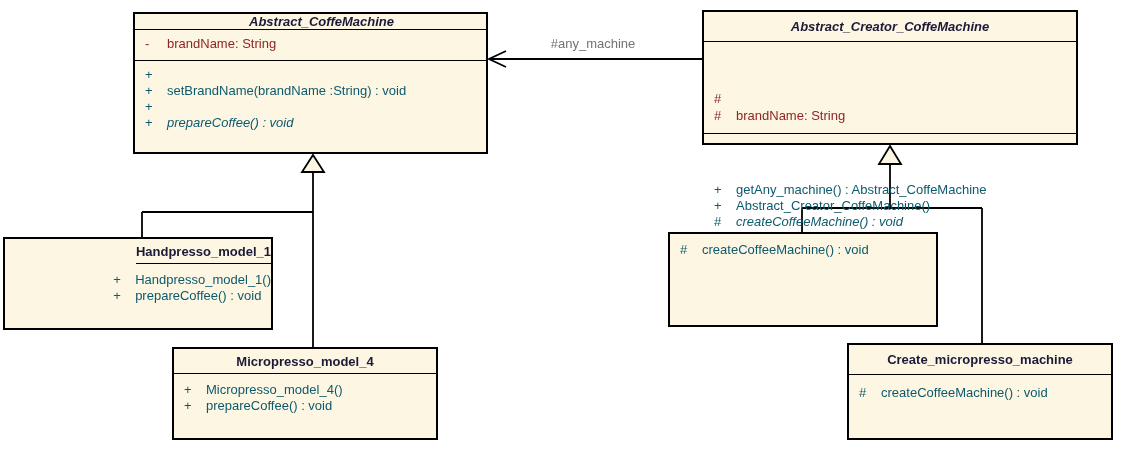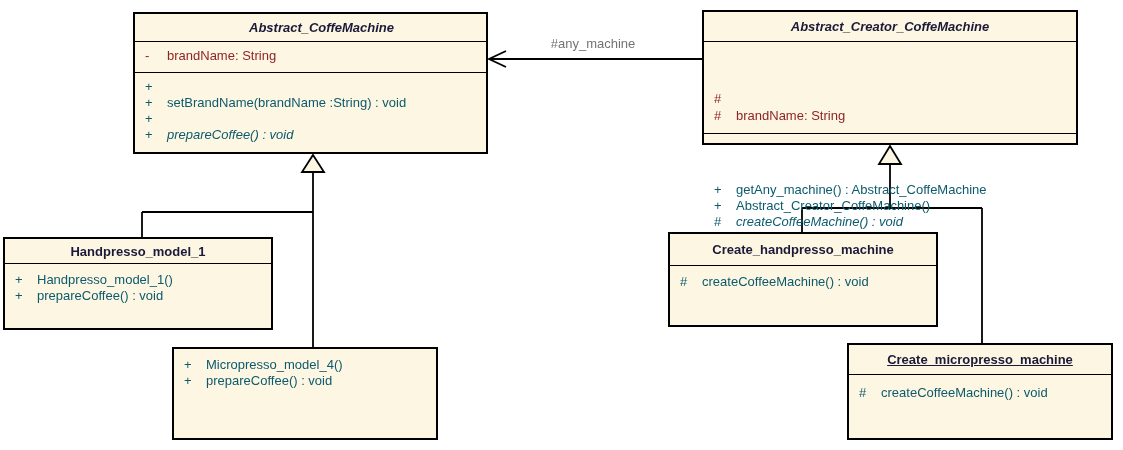--- a/index.html
+++ b/index.html
@@ -68,21 +68,21 @@
       <line x1="890" y1="164" x2="890" y2="208"></line>
       <line x1="802" y1="208" x2="982" y2="208"></line>
       <line x1="802" y1="208" x2="802" y2="233"></line>
       <line x1="982" y1="208" x2="982" y2="344"></line>
     </g>
   </svg>
 
   <div class="assoc-label">#any_machine</div>
 
   <div class="uml-class abstract" style="left:133px; top:12px; width:355px; height:142px;">
-    <div class="uml-title" style="height:28px;padding-left:22px;">Abstract_CoffeMachine</div>
+    <div class="uml-title" style="height:16px;padding-left:22px;">Abstract_CoffeMachine</div>
     <div class="compartment attrs" style="height:31px; padding-top:6px;">
       <div class="row">
         <span class="vis">-</span>
         <span class="member">brandName: String</span>
       </div>
     </div>
     <div class="compartment methods" style="padding-top:6px;">
       <div class="row">
         <span class="vis">+</span>
       </div>
@@ -120,59 +120,59 @@
         <span class="vis">+</span>
         <span class="member">Abstract_Creator_CoffeMachine()</span>
       </div>
       <div class="row abstract-member">
         <span class="vis">#</span>
         <span class="member">createCoffeeMachine() : void</span>
       </div>
     </div>
   </div>
 
-  <div class="uml-class" style="left:3px; top:237px; width:270px; height:93px;">
+  <div class="uml-class" style="left:3px; top:237px; width:270px; height:93px;align-items:flex-end;">
     <div class="uml-title" style="height:25px;">Handpresso_model_1</div>
     <div class="compartment methods" style="padding-top:8px;">
       <div class="row">
         <span class="vis">+</span>
         <span class="member">Handpresso_model_1()</span>
       </div>
       <div class="row">
         <span class="vis">+</span>
         <span class="member">prepareCoffee() : void</span>
       </div>
     </div>
   </div>
 
   <div class="uml-class" style="left:172px; top:347px; width:266px; height:93px;">
+    <div class="uml-title" style="height:25px;">Micropresso_model_4</div>
     <div class="compartment methods" style="padding-top:8px;">
       <div class="row">
         <span class="vis">+</span>
         <span class="member">Micropresso_model_4()</span>
       </div>
       <div class="row">
         <span class="vis">+</span>
         <span class="member">prepareCoffee() : void</span>
       </div>
     </div>
   </div>
 
   <div class="uml-class" style="left:668px; top:232px; width:270px; height:95px;">
-    <div class="uml-title" style="height:32px;">Create_handpresso_machine</div>
     <div class="compartment methods" style="padding-top:8px;">
       <div class="row">
         <span class="vis">#</span>
         <span class="member">createCoffeeMachine() : void</span>
       </div>
     </div>
   </div>
 
   <div class="uml-class" style="left:847px; top:343px; width:266px; height:97px;">
-    <div class="uml-title" style="height:30px;text-decoration:underline;">Create_micropresso_machine</div>
+    <div class="uml-title" style="height:30px;">Create_micropresso_machine</div>
     <div class="compartment methods" style="padding-top:10px;">
       <div class="row">
         <span class="vis">#</span>
         <span class="member">createCoffeeMachine() : void</span>
       </div>
     </div>
   </div>
 
 </div>
 

